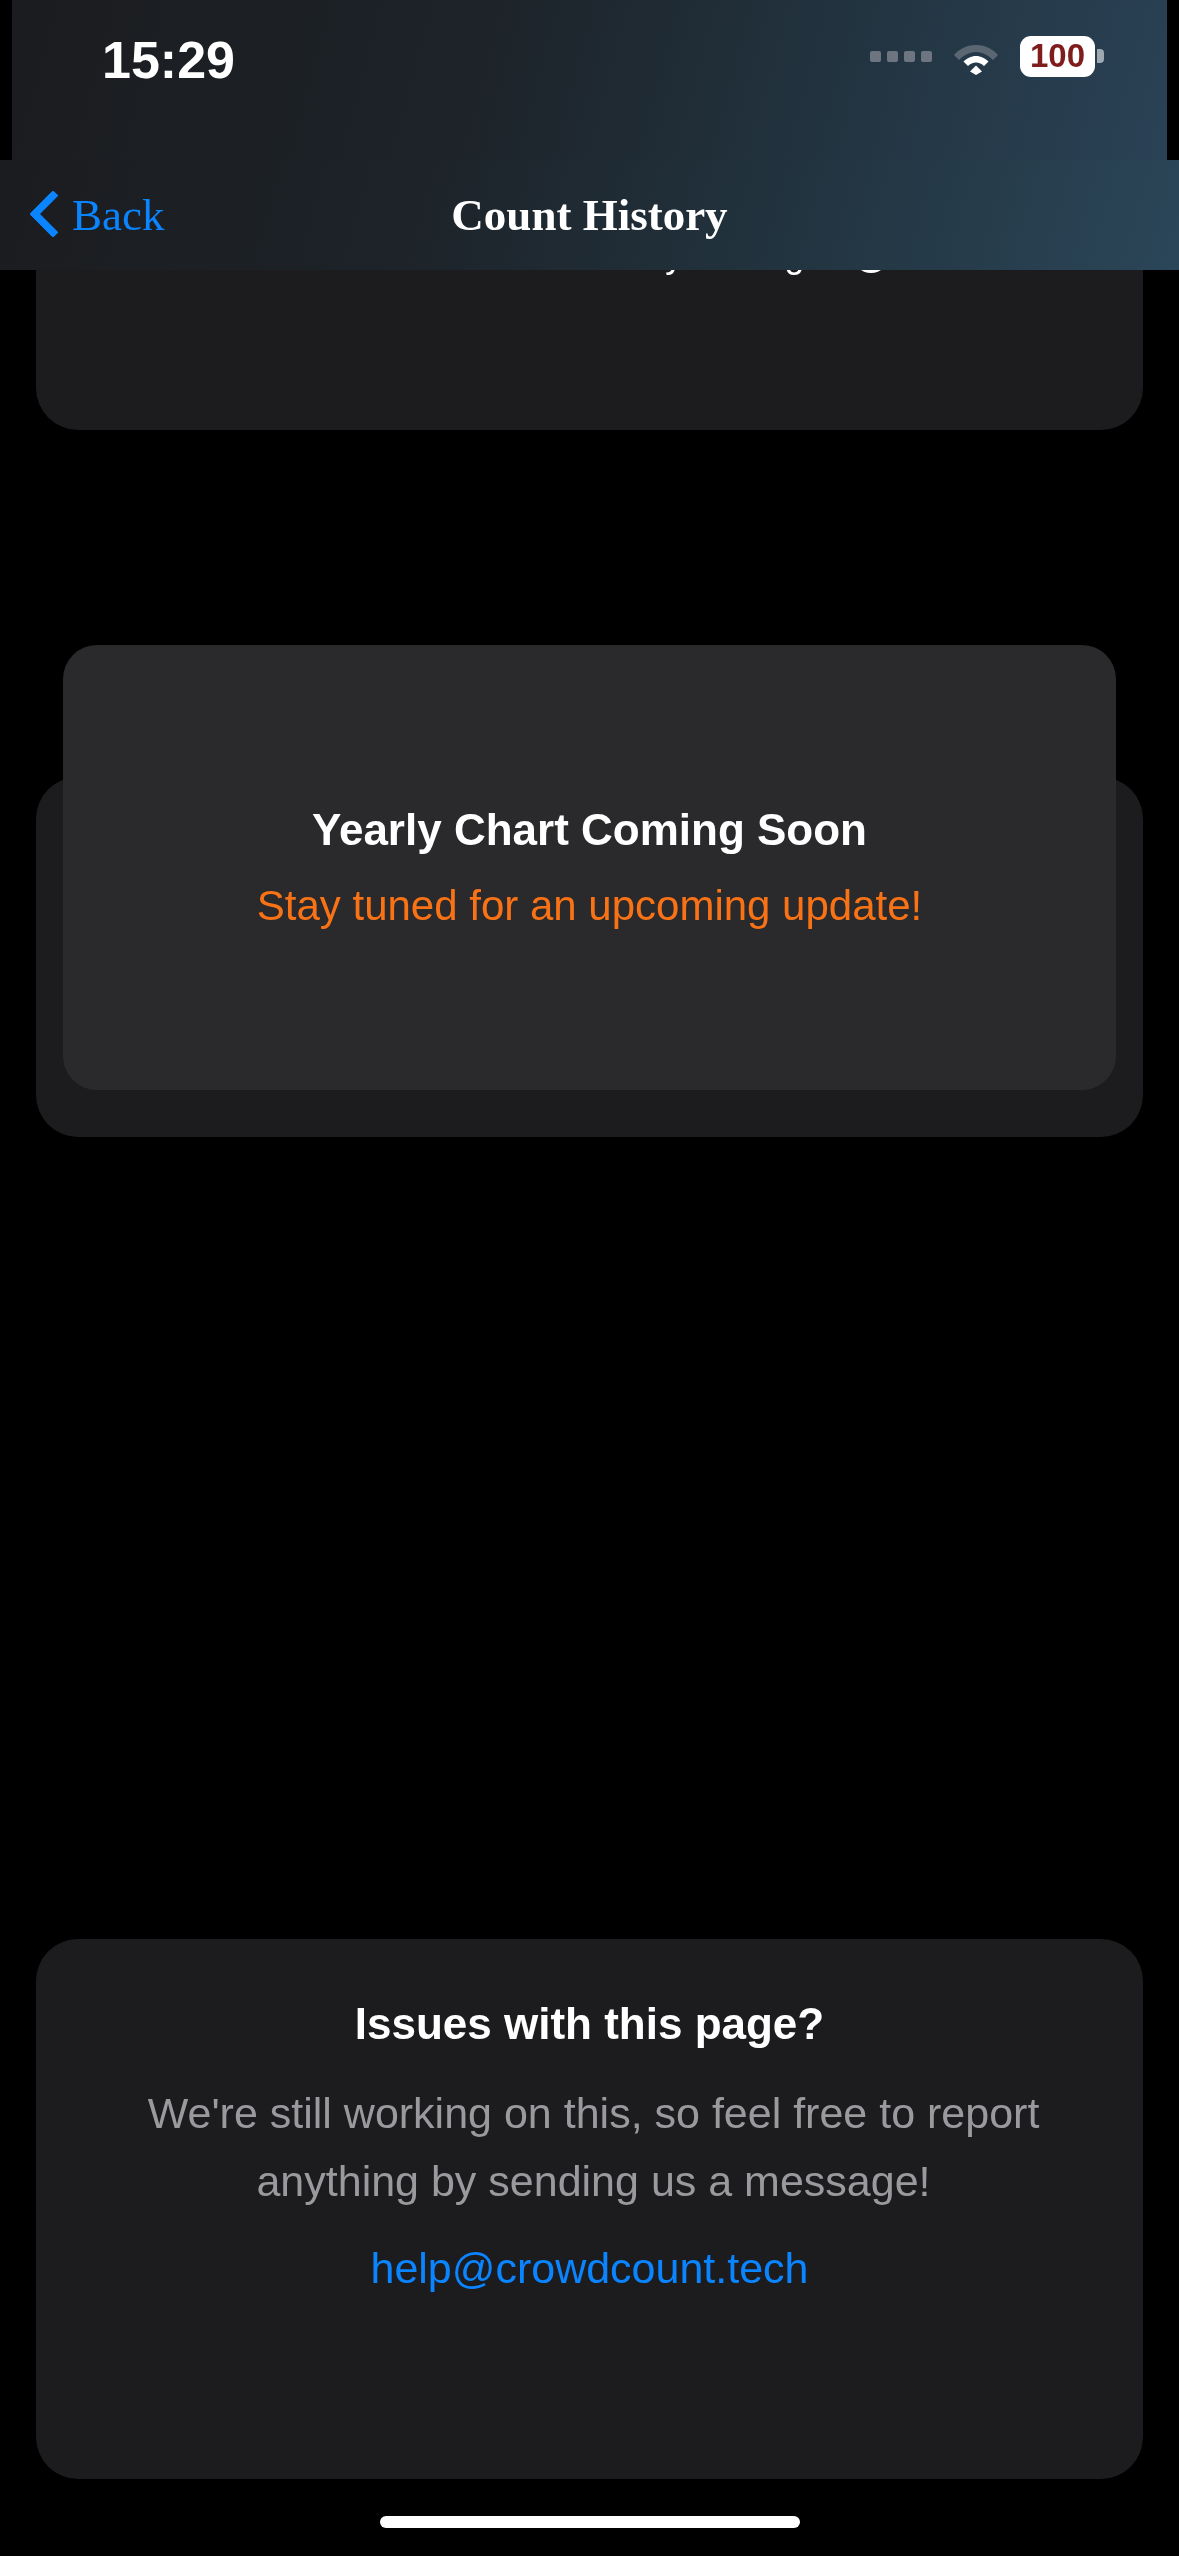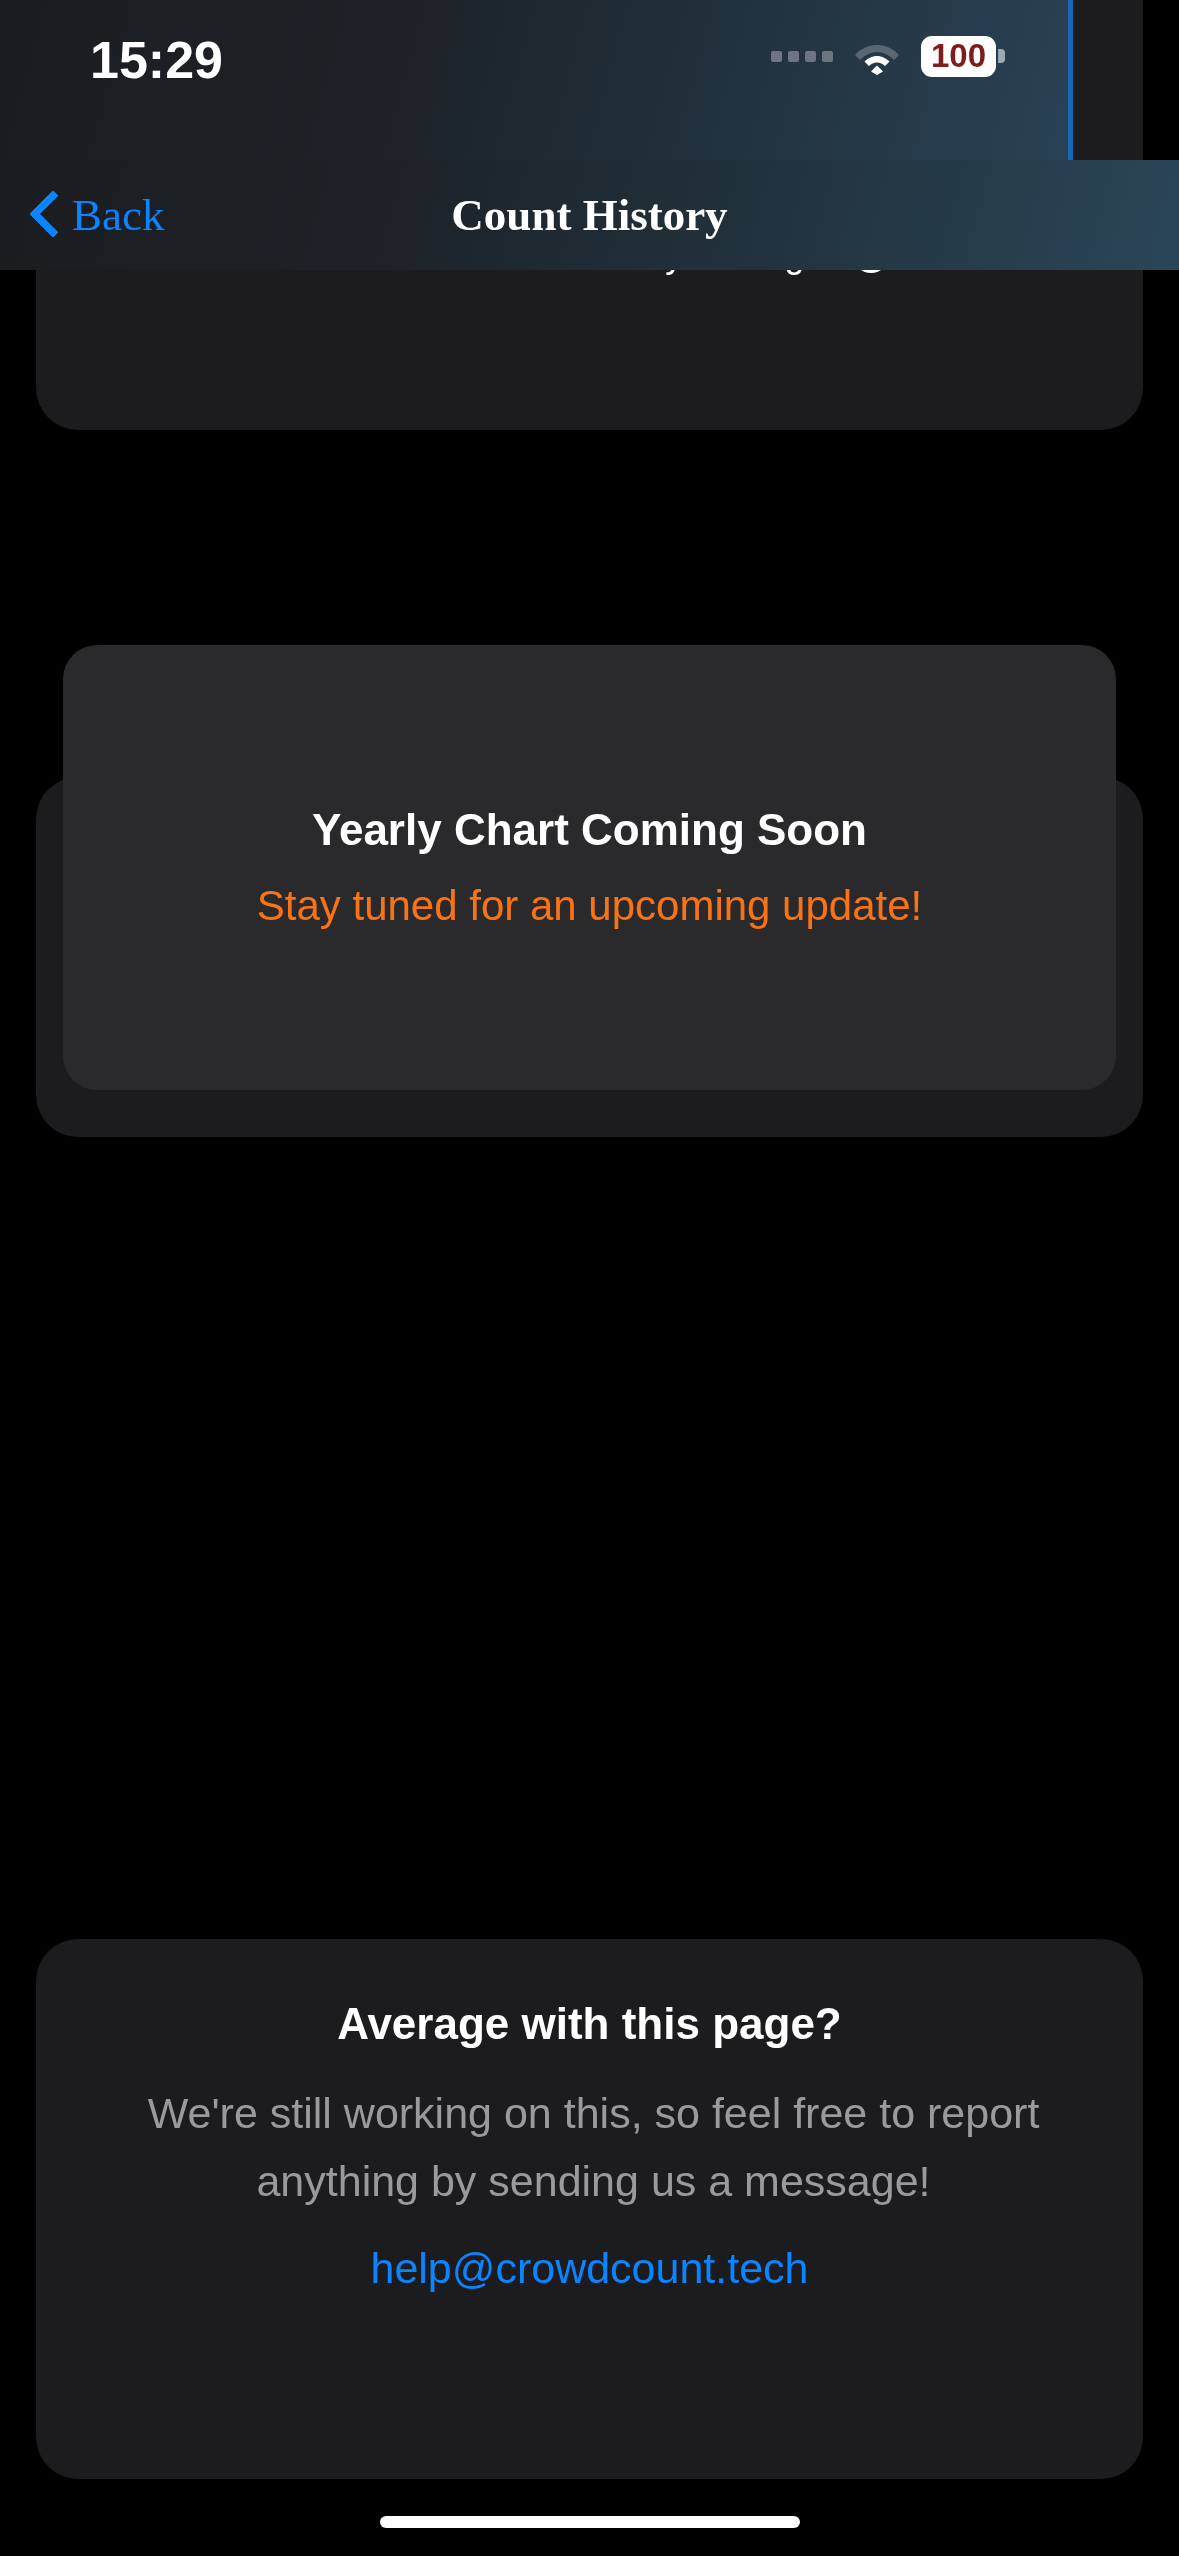--- a/index.html
+++ b/index.html
@@ -55,21 +55,21 @@
   .legend-text{ color:#ffffff; font-size:36px; line-height:40px; }
   .info-icon{
     width:36px; height:36px; border-radius:50%; background:#ffffff;
     display:flex; align-items:center; justify-content:center;
     color:#1c1c1e; font-size:26px; font-weight:bold; line-height:26px;
     font-family:"Liberation Serif", serif; margin-left:10px;
   }
 
   
   .statusbar{
-    position:absolute; left:0; top:0; width:1068px; height:160px;
+    position:absolute; left:12px; top:0; width:1155px; height:160px;
     z-index:40;
     background:linear-gradient(105deg,#1b1c1f 0%,#1d2329 40%,#22333f 70%,#2a4256 100%);
   }
   .clock{
     position:absolute; left:90px; top:30px; width:300px;
     color:#ffffff; font-size:52px; font-weight:bold; letter-spacing:0px;
   }
   .status-right{
     position:absolute; right:72px; top:36px;
     display:flex; align-items:center; gap:20px;
@@ -228,21 +228,21 @@
       <span class="chev-down"></span>
     </div>
   </div>
 
   <div class="placeholder">
     <div class="ph-title">Yearly Chart Coming Soon</div>
     <div class="ph-sub">Stay tuned for an upcoming update!</div>
   </div>
 
   <div class="card" id="issues-card">
-    <div class="issues-title">Average with this page?</div>
+    <div class="issues-title">Issues with this page?</div>
     <div class="issues-body">We're still working on this, so feel free to report anything by sending us a message!</div>
     <div class="issues-email">help@crowdcount.tech</div>
   </div>
 
   <div class="statusbar">
     <div class="clock">15:29</div>
     <div class="status-right">
       <span class="cell-dots">
         <i></i>
           <i></i>

